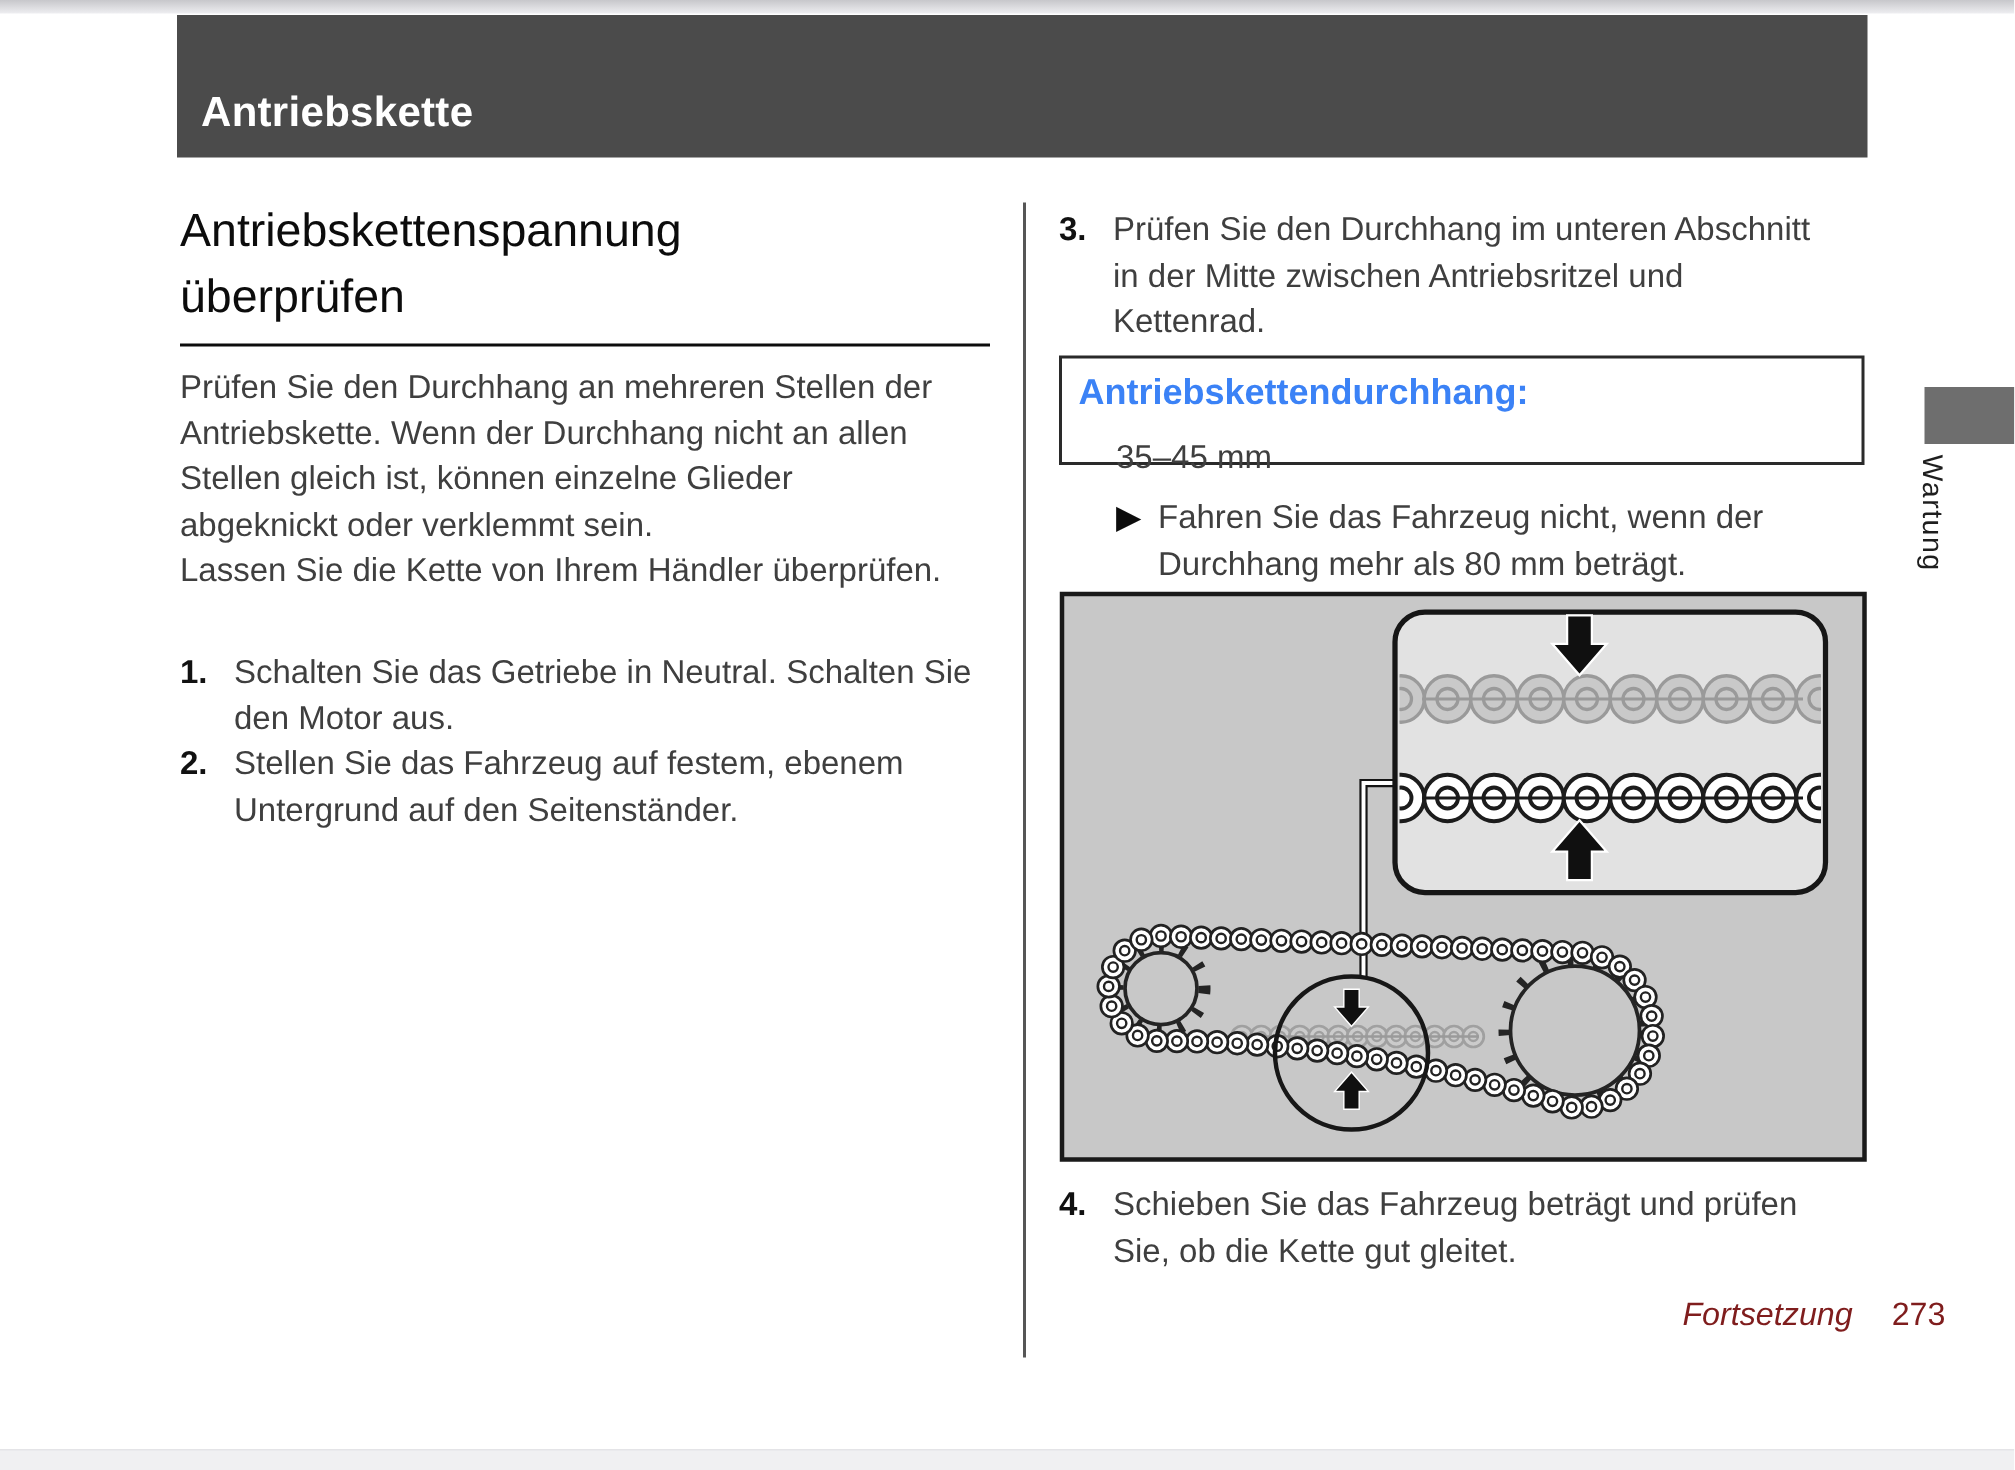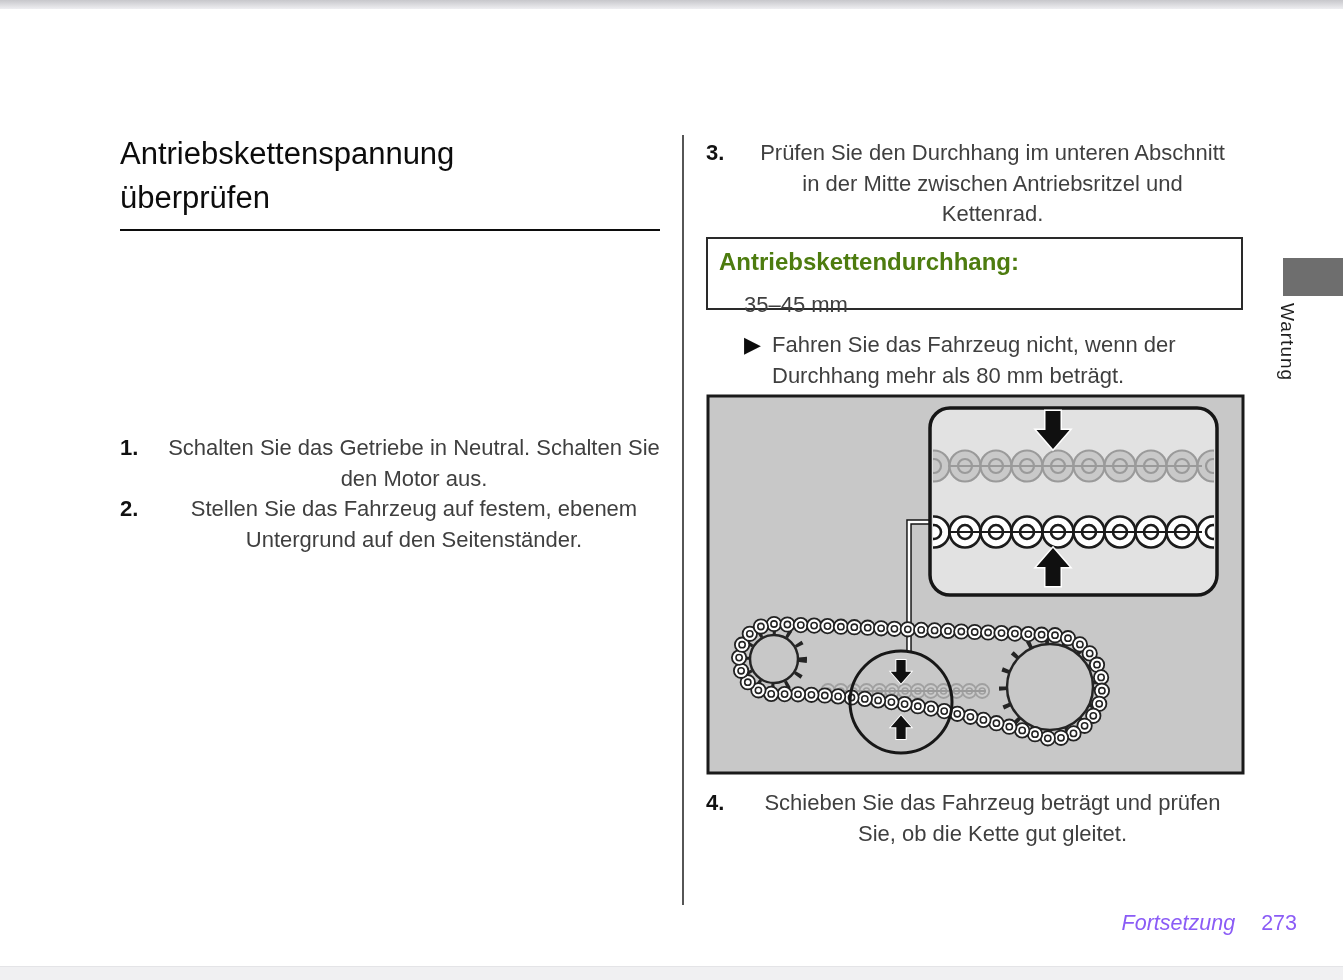--- a/index.html
+++ b/index.html
@@ -19,55 +19,63 @@
   .h1{position:absolute;left:120px;top:132px;width:540px;font-size:31px;font-weight:normal;
         color:#0c0c0c;line-height:44px;white-space:pre-line;border-bottom:2px solid #0c0c0c;
         padding-bottom:9px;}
   .intro{position:absolute;left:120px;top:243px;width:552px;font-size:22px;line-height:30.5px;
         white-space:pre-line;}
   .steps-left{position:absolute;left:120px;top:433px;width:552px;}
   .steps-right-3{position:absolute;left:706px;top:138px;width:537px;}
   .steps-right-4{position:absolute;left:706px;top:788px;width:537px;}
   .step{display:grid;grid-template-columns:36px 1fr;font-size:22px;line-height:30.5px;}
   .step .num{font-weight:bold;color:#111;}
-  .step .txt{white-space:pre-line;text-align:center;}
+  .step .txt{white-space:pre-line;}
 
   
   .spec-box{position:absolute;left:706px;top:237px;width:533px;height:69px;
         border:2px solid #2a2a2a;background:#fff;padding:0;}
-  .spec-box .label{font-size:24px;font-weight:bold;color:#4d7c0f;margin:9px 0 0 11px;}
+  .spec-box .label{font-size:24px;font-weight:bold;color:#3b82f6;margin:9px 0 0 11px;}
   .spec-box .value{font-size:22px;margin:16px 0 0 36px;}
   .note{position:absolute;left:744px;top:330px;width:500px;display:grid;
         grid-template-columns:28px 1fr;font-size:22px;line-height:30.5px;}
   .note .marker{color:#0c0c0c;font-size:22px;line-height:30.5px;}
   .note .txt{white-space:pre-line;}
   .figure{position:absolute;left:706px;top:394px;width:539px;height:381px;}
 
   
   .side-tab-rect{position:absolute;left:1283px;top:258px;width:60px;height:38px;background:#6e6e6e;}
   .side-tab-label{position:absolute;left:1276px;top:303px;height:110px;
         writing-mode:vertical-rl;font-size:19px;color:#1e1e1e;letter-spacing:1px;}
 
   
-  .footer{position:absolute;left:0;top:911px;width:1297px;text-align:right;font-size:21.5px;color:#8b5cf6;}
+  .footer{position:absolute;left:0;top:864px;width:1297px;text-align:right;font-size:21.5px;color:#7f1d1d;}
   .footer .cont{font-style:italic;}
   .footer .pagenum{display:inline-block;margin-left:20px;font-style:normal;}
 </style>
 </head>
 <body>
 
 <div class="page">
 
   <div class="top-strip"></div>
 
+  <div class="header-bar">
+    <div class="title">Antriebskette</div>
+  </div>
 
   <div class="col-divider"></div>
 
   <div class="h1">Antriebskettenspannung
 überprüfen</div>
+  <div class="intro">Prüfen Sie den Durchhang an mehreren Stellen der
+Antriebskette. Wenn der Durchhang nicht an allen
+Stellen gleich ist, können einzelne Glieder
+abgeknickt oder verklemmt sein.
+Lassen Sie die Kette von Ihrem Händler überprüfen.</div>
 
   <div class="steps-left">
     <div class="step">
       <span class="num">1.</span>
       <span class="txt">Schalten Sie das Getriebe in Neutral. Schalten Sie
 den Motor aus.</span>
     </div>
     <div class="step">
       <span class="num">2.</span>
       <span class="txt">Stellen Sie das Fahrzeug auf festem, ebenem

